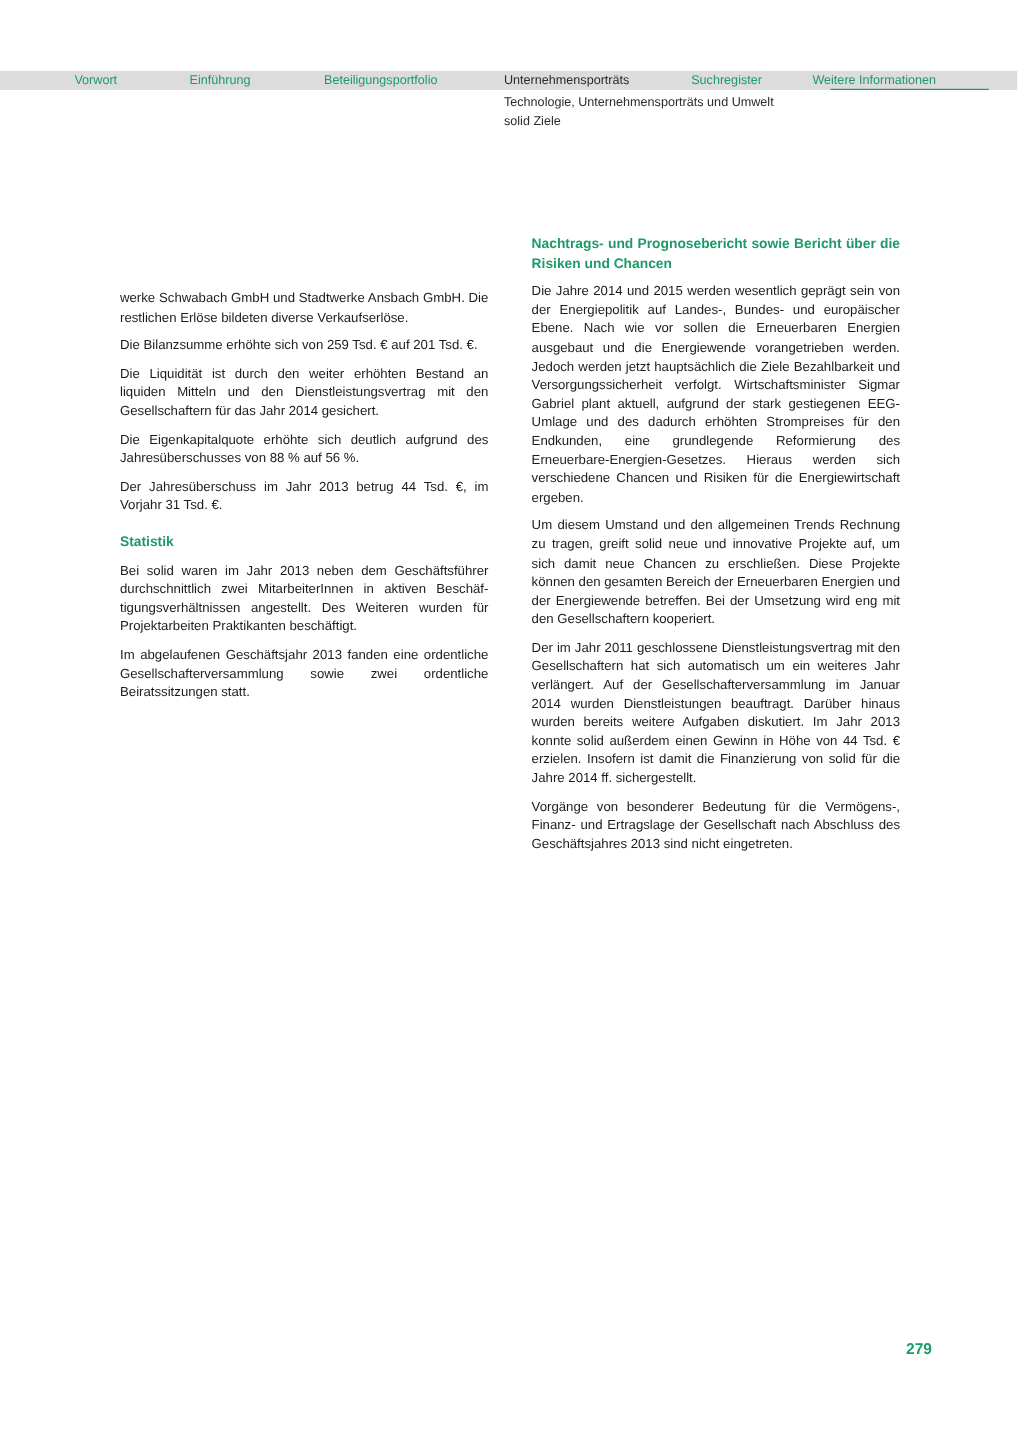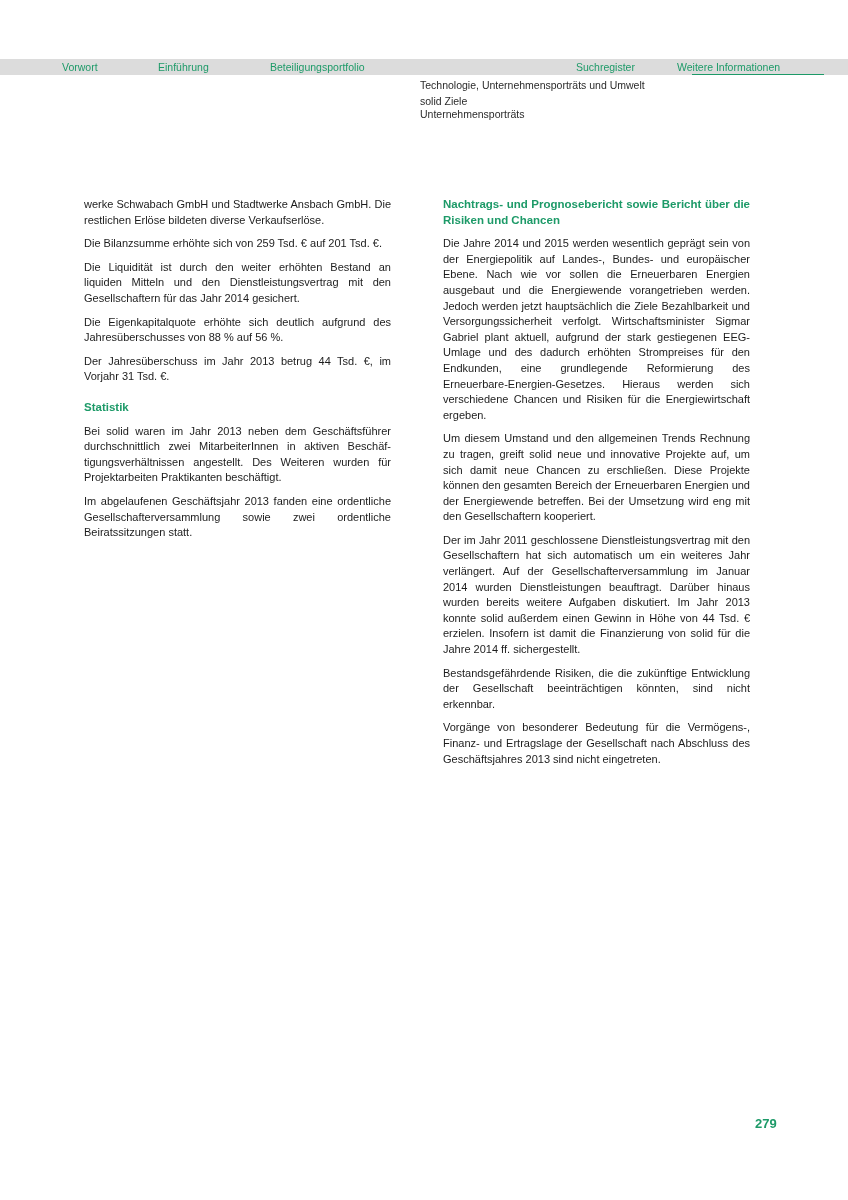--- a/index.html
+++ b/index.html
@@ -19,41 +19,41 @@
     text-align:right;
   }
   .nav-item {
     position:absolute; top:2px;
     font-size:10.5px; line-height:12px;
     color:#1d9a68;
     white-space:nowrap;
     text-decoration:none;
     cursor:pointer;
   }
-  .nav-item.active { color:#2b2b2b;margin-top:47px; }
+  .nav-item.active { color:#2b2b2b; }
   .nav-underline {
     position:absolute; top:14.5px; left:692px;
     width:132px; height:1.5px;
     background:#1d9a68;
   }
   
   .subheader {
     position:absolute; left:420px; top:78px;
     font-size:10.5px; line-height:15.5px;
     color:#2b2b2b;
   }
   
   .col {
     position:absolute; top:197px;
     width:307px;
     font-size:11px; line-height:15.6px;
     text-align:justify;
     color:#1c1c1c;
   }
-  .col-left  { left:84px; }
+  .col-left  { left:100px;margin-top:45px; }
   .col-right { left:443px; }
   .col p { margin:0 0 8px 0; hyphens:manual; -webkit-hyphens:manual; }
   .sec-heading {
     font-size:11.5px; line-height:15.6px;
     font-weight:bold;
     color:#1d9a68;
     margin:0 0 8px 0;
     text-align:justify;
   }
   .sec-heading.spaced { margin-top:15px; }
@@ -93,19 +93,18 @@
     <h3 class="sec-heading spaced">Statistik</h3>
     <p>Bei solid waren im Jahr 2013 neben dem Geschäftsführer durchschnittlich zwei MitarbeiterInnen in aktiven Beschäf­tigungsverhältnissen angestellt. Des Weiteren wurden für Projektarbeiten Praktikanten beschäftigt.</p>
     <p>Im abgelaufenen Geschäftsjahr 2013 fanden eine ordent­liche Gesellschafterversammlung sowie zwei ordentliche Beiratssitzungen statt.</p>
   </div>
 
   <div class="col col-right">
     <h3 class="sec-heading">Nachtrags- und Prognosebericht sowie Bericht über die Risiken und Chancen</h3>
     <p>Die Jahre 2014 und 2015 werden wesentlich geprägt sein von der Energiepolitik auf Landes-, Bundes- und europäi­scher Ebene. Nach wie vor sollen die Erneuerbaren Ener­gien ausgebaut und die Energiewende vorangetrieben werden. Jedoch werden jetzt hauptsächlich die Ziele Be­zahlbarkeit und Versorgungs­sicherheit verfolgt. Wirt­schaftsminister Sigmar Gabriel plant aktuell, aufgrund der stark gestiegenen EEG-Umlage und des dadurch erhöh­ten Strompreises für den Endkunden, eine grundlegende Reformierung des Erneuerbare-Energien-Gesetzes. Hie­raus werden sich verschiedene Chancen und Risiken für die Energiewirtschaft ergeben.</p>
     <p>Um diesem Umstand und den allgemeinen Trends Rech­nung zu tragen, greift solid neue und innovative Projekte auf, um sich damit neue Chancen zu erschließen. Diese Projekte können den gesamten Bereich der Erneuerbaren Energien und der Energiewende betreffen. Bei der Um­setzung wird eng mit den Gesellschaftern kooperiert.</p>
     <p>Der im Jahr 2011 geschlossene Dienstleistungsvertrag mit den Gesellschaftern hat sich automatisch um ein weiteres Jahr verlängert. Auf der Gesellschafter­versammlung im Januar 2014 wurden Dienstleistungen beauftragt. Darüber hinaus wurden bereits weitere Aufgaben diskutiert. Im Jahr 2013 konnte solid außerdem einen Gewinn in Höhe von 44 Tsd. € erzielen. Insofern ist damit die Finanzierung von solid für die Jahre 2014 ff. sichergestellt.</p>
-    <p>Bestandsgefährdende Risiken, die die zukünftige Entwick­lung der Gesellschaft beeinträchtigen könnten, sind nicht erkennbar.</p>
     <p>Vorgänge von besonderer Bedeutung für die Vermögens-, Finanz- und Ertragslage der Gesellschaft nach Abschluss des Geschäftsjahres 2013 sind nicht eingetreten.</p>
   </div>
 
   <div class="page-number">279</div>
 
 </div>
 
 </body></html>

